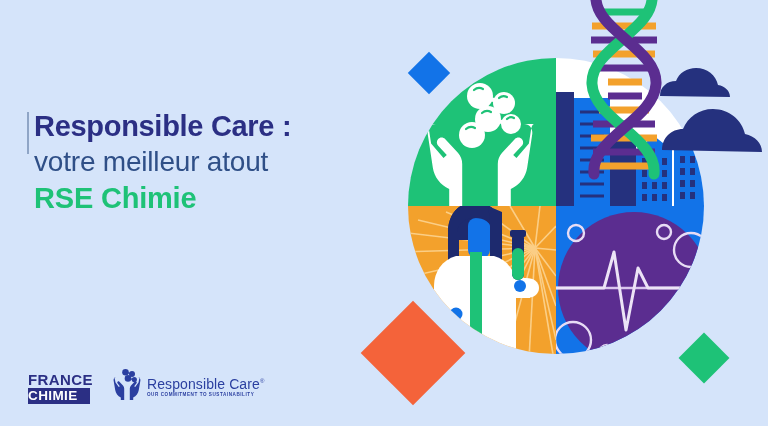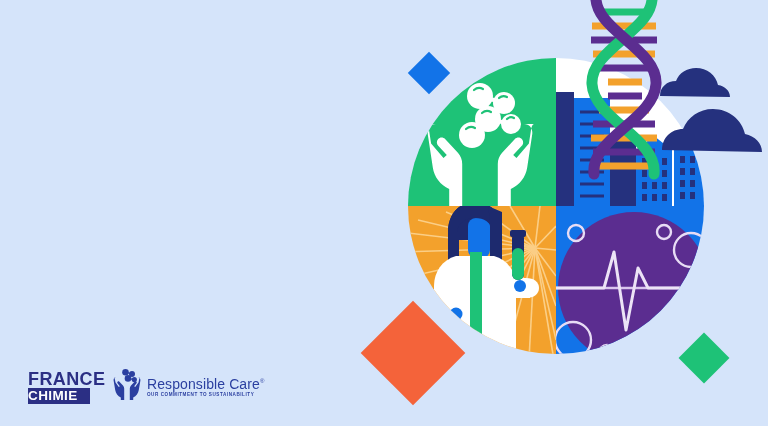--- a/index.html
+++ b/index.html
@@ -35,21 +35,21 @@
     margin:2px 0 0 7px;
     font-size:29px;line-height:35px;font-weight:bold;
     color:#1ec277;letter-spacing:-0.2px;
     white-space:nowrap;
   }
 
   
   .logos{position:absolute;left:28px;bottom:22px;display:flex;align-items:flex-end;gap:22px;}
   .fc-logo{display:flex;flex-direction:column;align-items:stretch;width:62px;}
   .fc-top{
-    color:#2b2f84;font-weight:bold;font-size:18px;letter-spacing:0.4px;
+    color:#2b2f84;font-weight:bold;font-size:15px;letter-spacing:0.4px;
     line-height:15px;text-align:center;
   }
   .fc-bot{
     background:#2b2f84;color:#ffffff;font-weight:bold;font-size:13.5px;
     letter-spacing:0.4px;line-height:16px;margin-top:1px;
   }
   .rc-logo{display:flex;align-items:center;gap:5px;}
   .rc-text{display:flex;flex-direction:column;}
   .rc-name{
     color:#2b3fa0;font-size:14px;line-height:15px;font-weight:normal;
@@ -63,20 +63,26 @@
 
   
   .art{position:absolute;left:360px;top:0;width:408px;height:426px;}
   .art svg{display:block;}
 </style>
 </head>
 <body>
 
 <div class="banner">
 
+  <div class="text-block">
+    <div class="accent-bar"></div>
+    <div class="title-line1">Responsible Care :</div>
+    <div class="title-line2">votre meilleur atout</div>
+    <div class="title-line3">RSE Chimie</div>
+  </div>
 
   <div class="logos">
 
     <div class="fc-logo">
       <div class="fc-top">FRANCE</div>
       <div class="fc-bot">CHIMIE</div>
     </div>
 
     <div class="rc-logo">
       <span>

